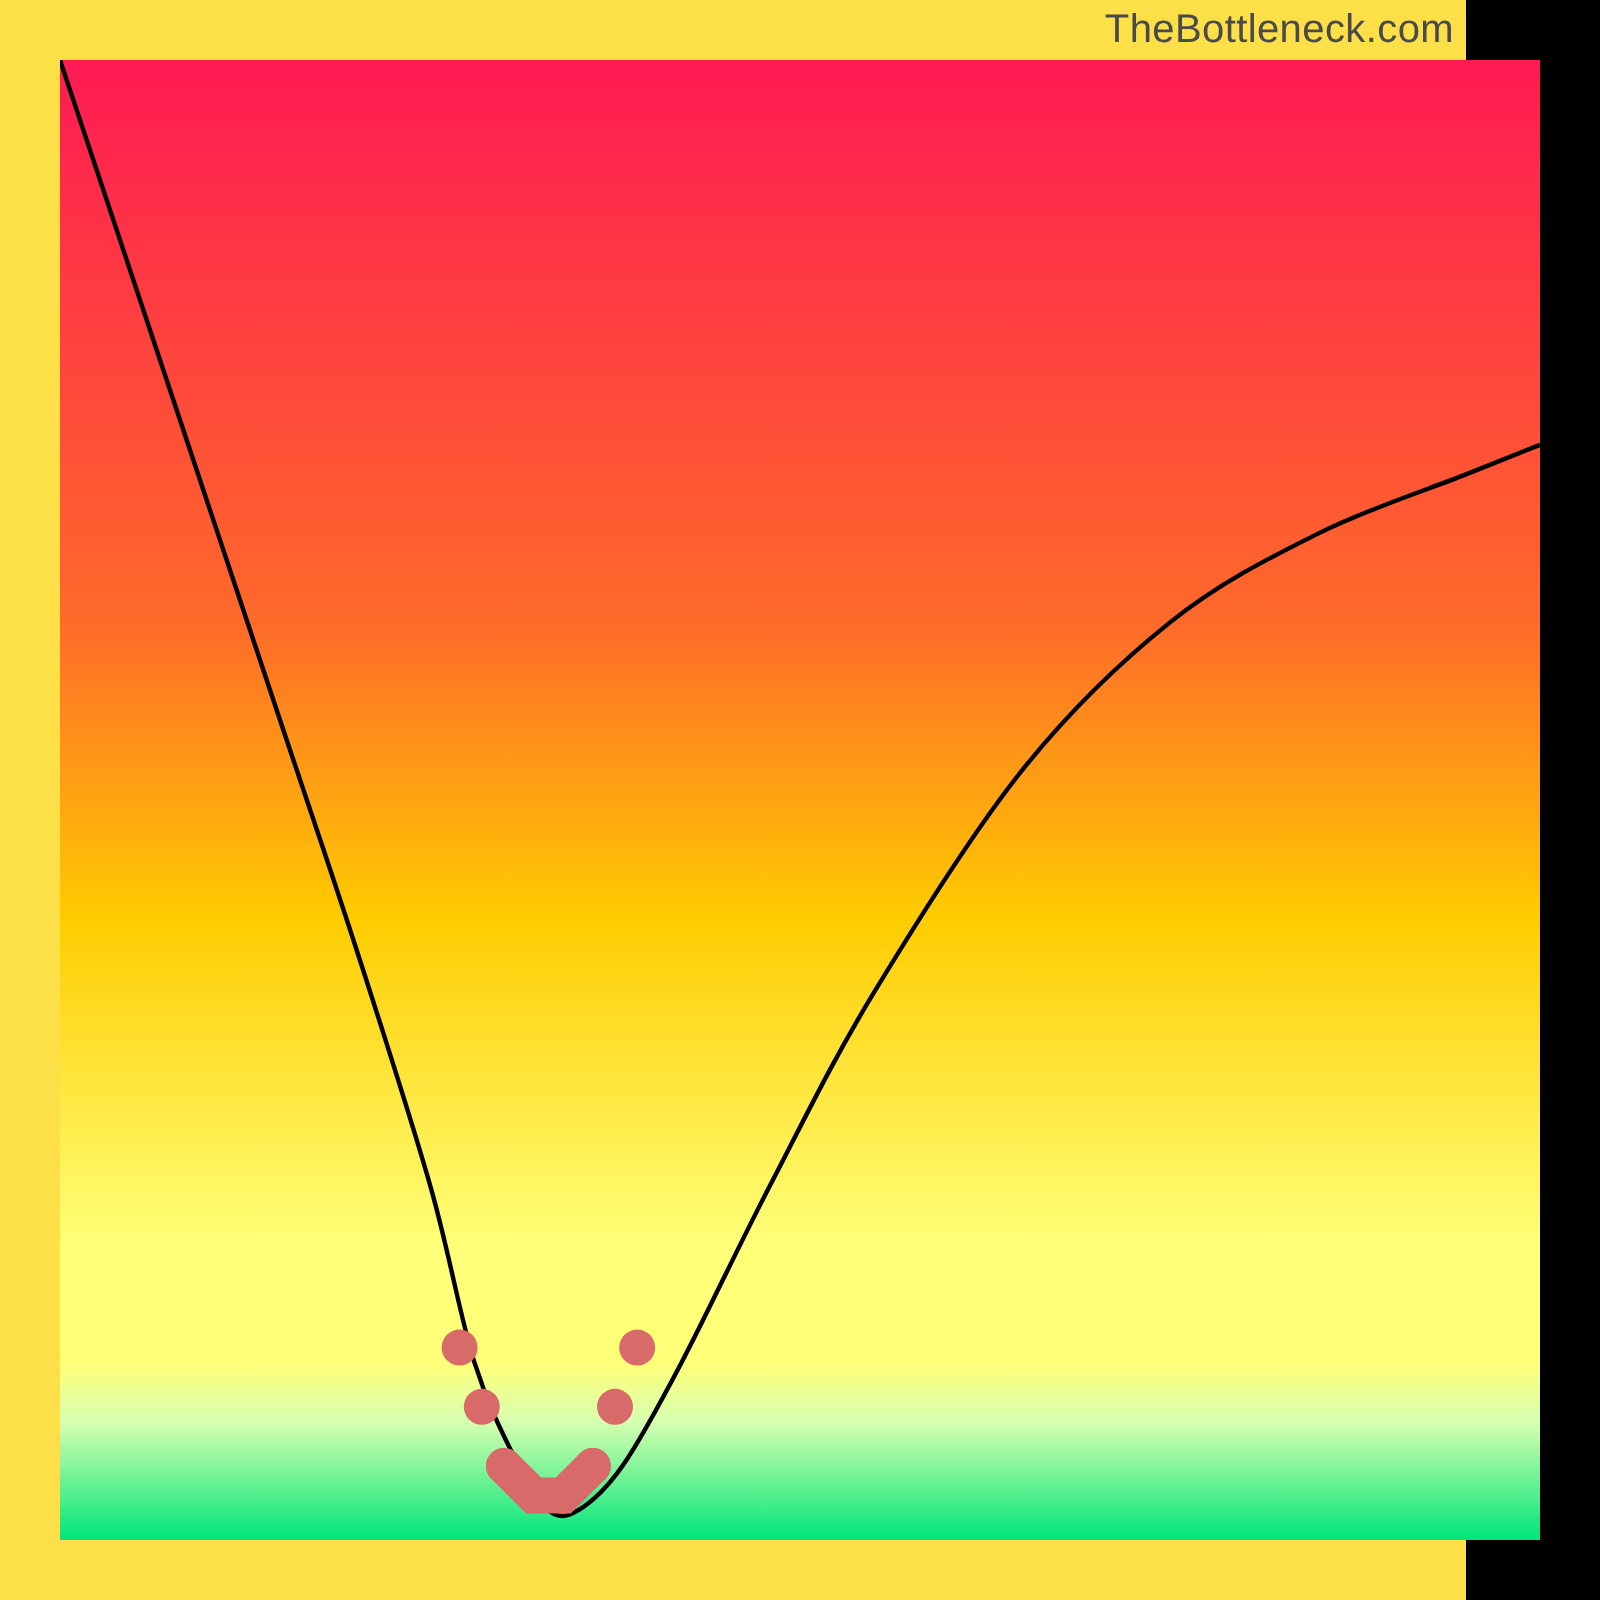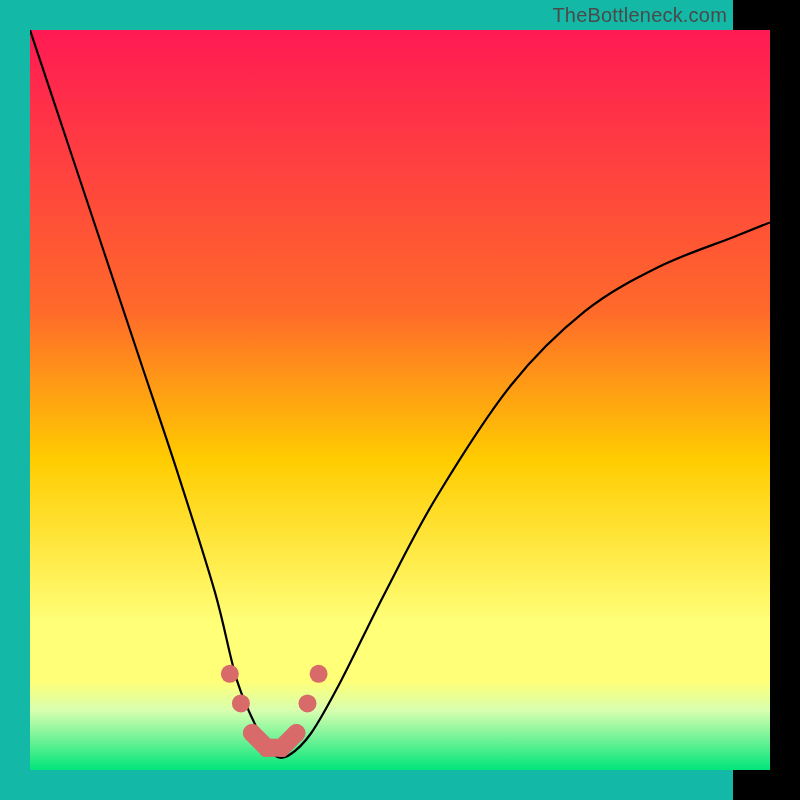--- a/index.html
+++ b/index.html
@@ -1,16 +1,16 @@
 <!DOCTYPE html>
 <html><head>
 <meta charset="utf-8">
 <style>
   html,body{margin:0;padding:0;width:800px;height:800px;overflow:hidden;background:#000;font-family:Arial,Helvetica,sans-serif}
-  .stage{position:relative;width:733px;height:800px;background:#14b8a6}
+  .stage{position:relative;width:733px;height:800px;background:#fde047}
   .plot{position:absolute;left:30px;top:30px;width:740px;height:740px}
   .water{position:absolute;right:6px;top:4px;color:#4a4a4a;font-size:20px;font-weight:400;letter-spacing:.2px}
   svg{display:block}
 </style>
 </head>
 <body>
 
 <div class="stage">
   <div class="water">TheBottleneck.com</div>
   <div class="plot">

